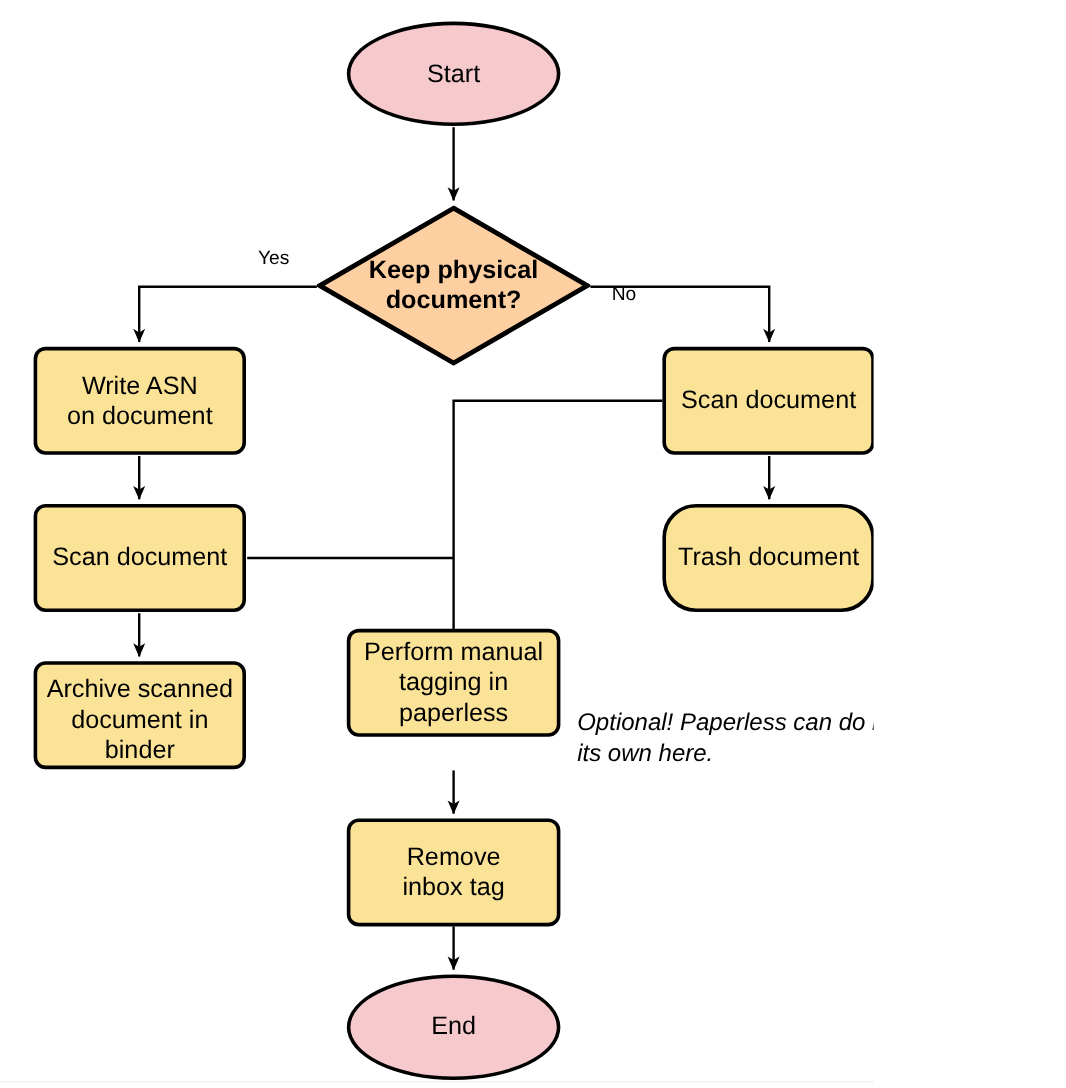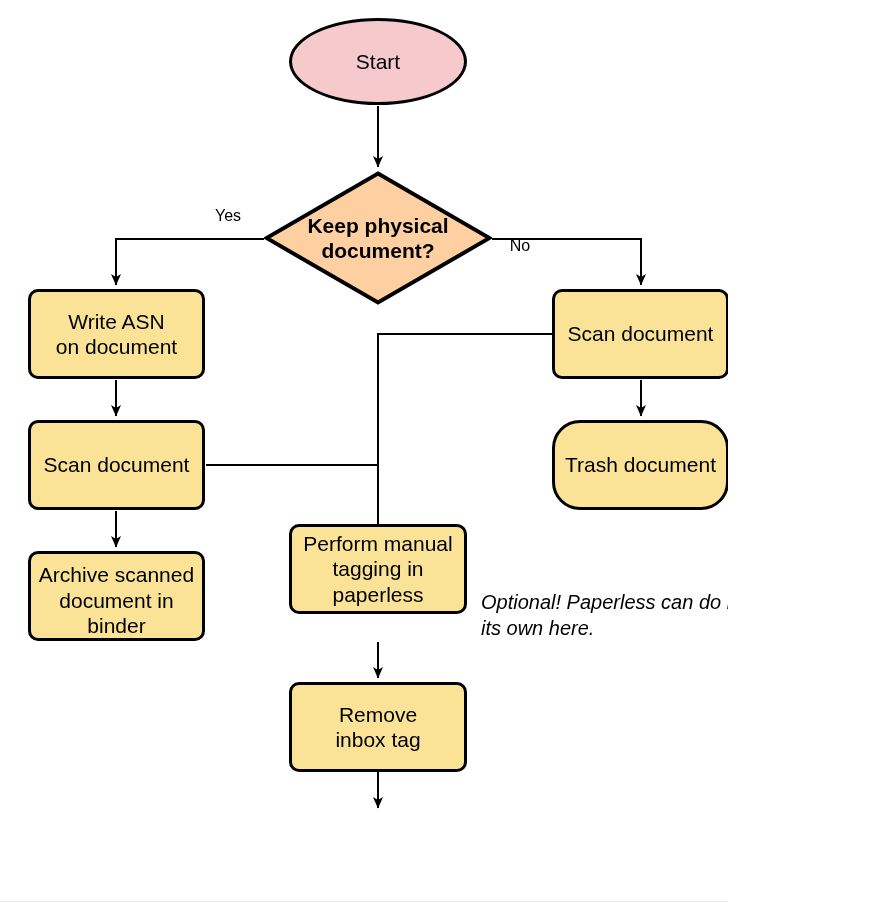--- a/index.html
+++ b/index.html
@@ -121,16 +121,19 @@
   </div>
 
   <div class="annotation">Optional! Paperless can do lots of work on
 its own here.</div>
 
   <div id="node-remove-inbox" class="node process">
     <span>Remove
 inbox tag</span>
   </div>
 
+  <div id="node-end" class="node terminator">
+    <span>End</span>
+  </div>
 
   <div class="footer-line"></div>
 
 </div>
 
 </body></html>

